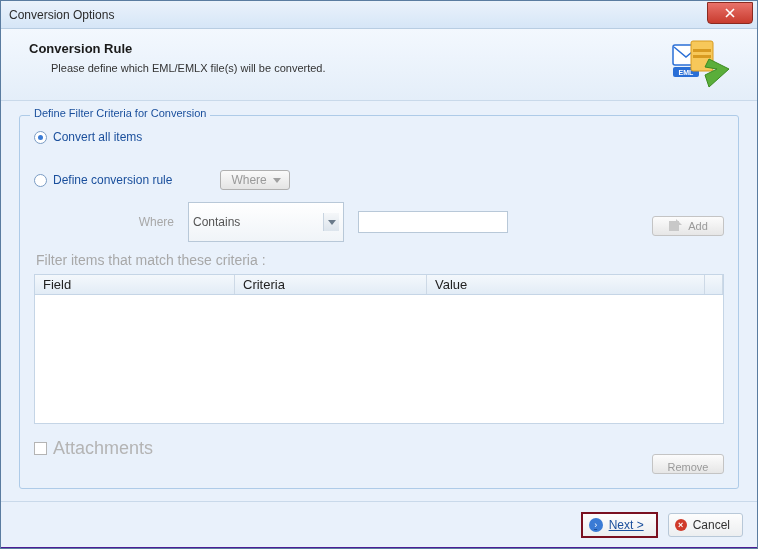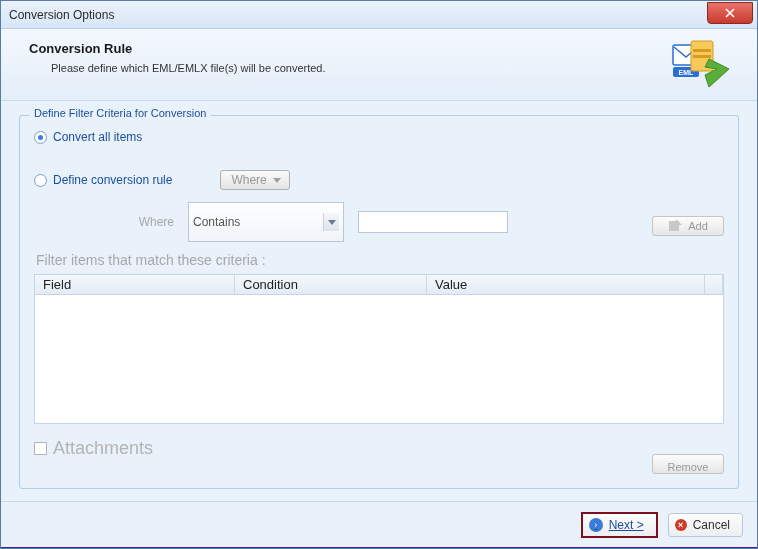--- a/index.html
+++ b/index.html
@@ -124,21 +124,21 @@
             <path d="M8 0 L14 6 L8 6 Z" fill="#c8c8c8"></path>
           </svg>
         <span>Add</span>
       </div>
 
       <div class="criteria-lbl">Filter items that match these criteria :</div>
 
       <div class="grid">
         <div class="grid-head">
           <div class="gh-field">Field</div>
-          <div class="gh-cond">Condition</div>
+          <div class="gh-cond">Criteria</div>
           <div class="gh-val">Value</div>
           <div class="gh-end"></div>
         </div>
       </div>
 
       <div class="attach-row">
         <span class="chk"></span>
         <span>Attachments</span>
       </div>
 

